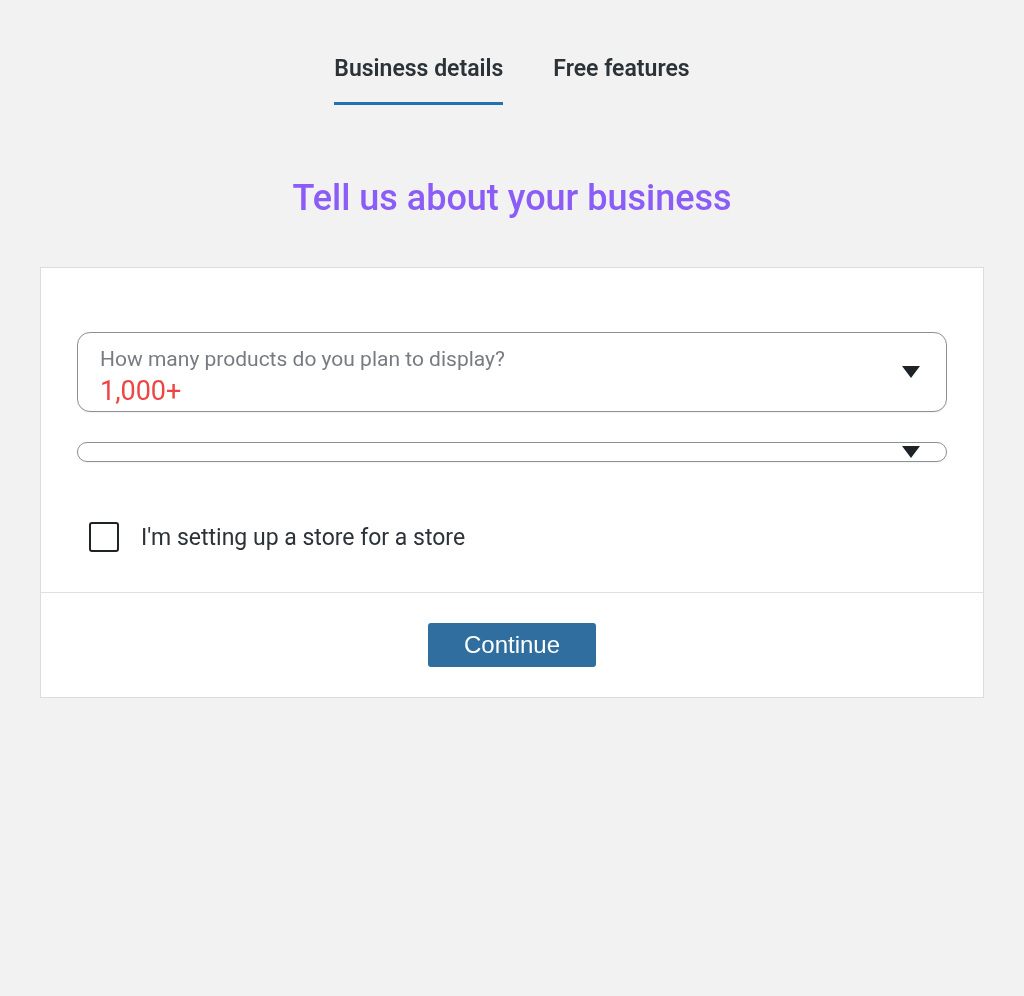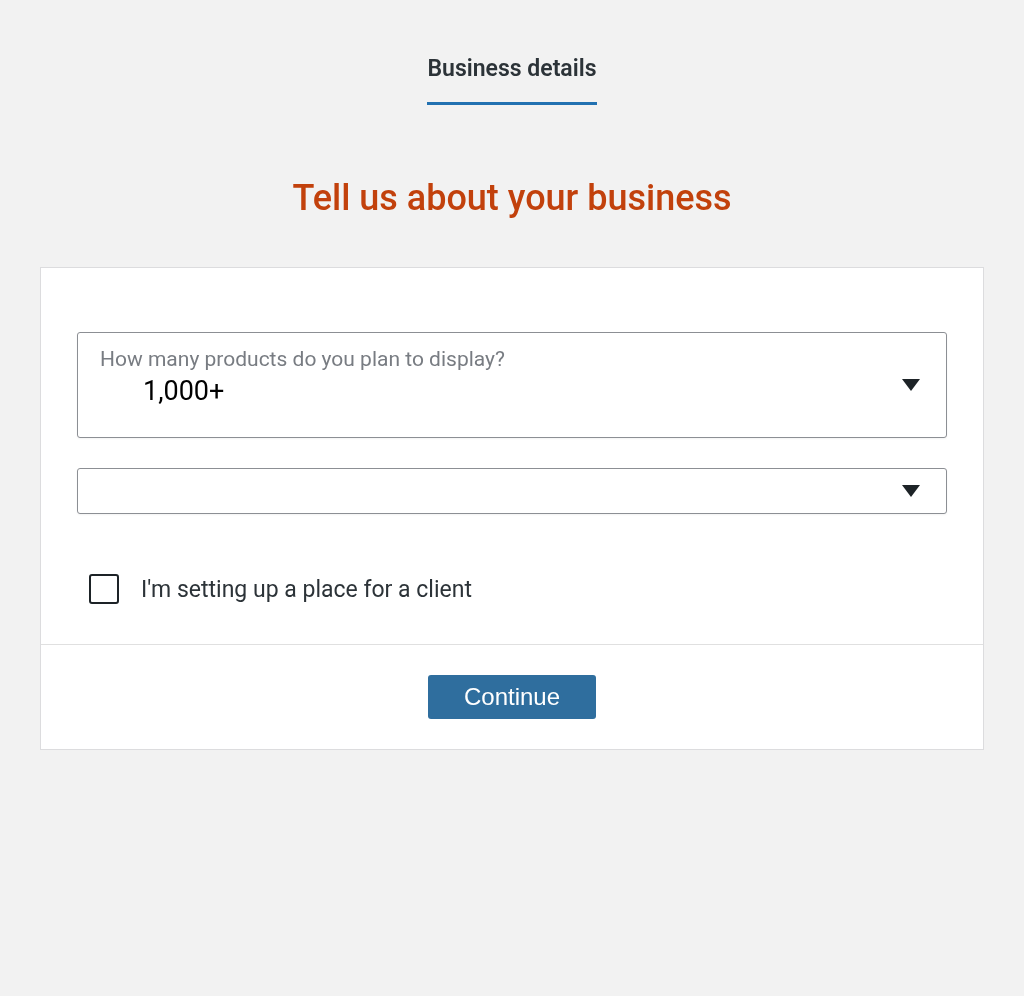--- a/index.html
+++ b/index.html
@@ -35,21 +35,21 @@
     .tab.active {
       border-bottom: 3px solid #2271b1;
     }
     .heading {
       text-align: center;
       margin-top: 72px;
     }
     .heading h1 {
       font-size: 36px;
       font-weight: 500;
-      color: #c2410c;
+      color: #8b5cf6;
       margin-bottom: 14px;
     }
     .heading p {
       font-size: 23px;
       font-weight: 400;
       color: #787c82;
       line-height: 1.55;
       max-width: 920px;
       margin: 0 auto;
     }
@@ -57,40 +57,39 @@
       background: #ffffff;
       border: 1px solid #dcdcde;
       margin-top: 48px;
     }
     .card-body {
       padding: 64px 36px 40px 36px;
     }
     .select-field {
       position: relative;
       border: 1px solid #8c8f94;
-      border-radius: 3px;
+      border-radius: 13px;
       background: #fff;
-      padding: 14px 50px 30px 22px;
+      padding: 14px 50px 4px 22px;
       margin-bottom: 30px;
       cursor: pointer;
       box-shadow: 0 1px 2px rgba(0,0,0,0.05);
     }
     .select-field:last-of-type {
       margin-bottom: 0;
     }
     .select-label {
       font-size: 21px;
       color: #787c82;
       margin-bottom: 4px;
     }
     .select-value {
       font-size: 27px;
-      color: #000000;
+      color: #ef4444;
       font-weight: 400;
-      margin-left: 43px;
     }
     .select-caret {
       position: absolute;
       right: 26px;
       top: 50%;
       transform: translateY(-50%);
       width: 0;
       height: 0;
       border-left: 9px solid transparent;
       border-right: 9px solid transparent;
@@ -132,20 +131,21 @@
       border-radius: 3px;
       cursor: pointer;
     }
   </style>
 </head>
 <body>
 
 <div class="container">
   <div class="tabs">
     <div class="tab active">Business details</div>
+    <div class="tab">Free features</div>
   </div>
 
   <div class="heading">
     <h1>Tell us about your business</h1>
   </div>
 
   <div class="card">
     <div class="card-body">
 
       <div class="select-field">
@@ -153,21 +153,21 @@
         <div class="select-value">1,000+</div>
         <div class="select-caret"></div>
       </div>
 
       <div class="select-field">
         <div class="select-caret"></div>
       </div>
 
       <div class="checkbox-row">
         <div class="checkbox"></div>
-        <div class="checkbox-label">I'm setting up a place for a client</div>
+        <div class="checkbox-label">I'm setting up a store for a store</div>
       </div>
 
     </div>
     <div class="card-footer">
       <button class="continue-btn">Continue</button>
     </div>
   </div>
 </div>
 
 </body></html>

